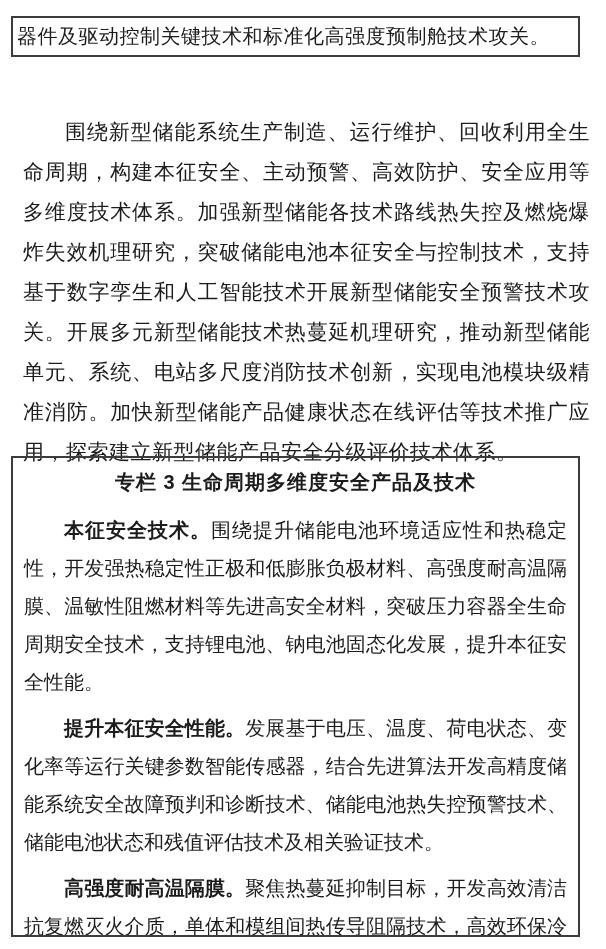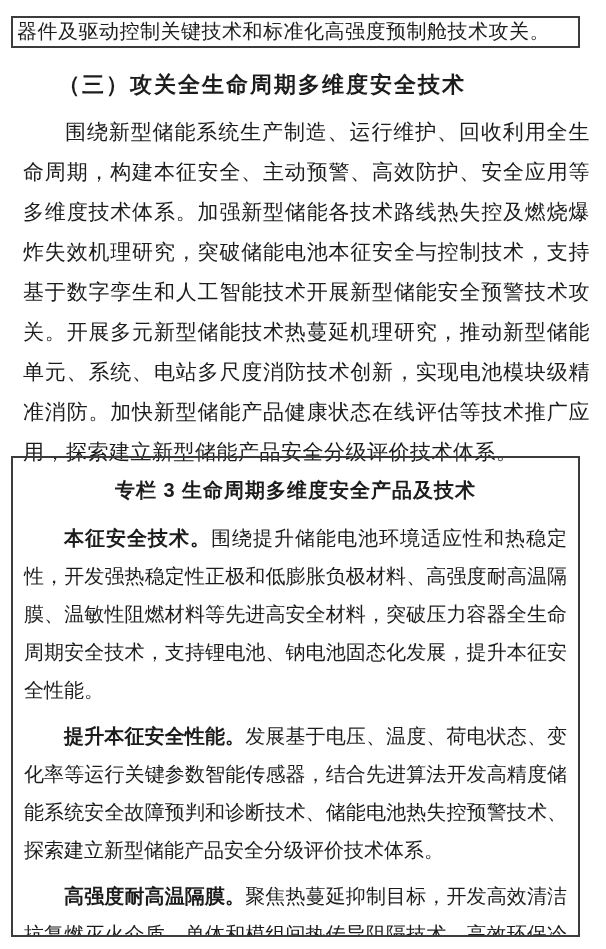--- a/index.html
+++ b/index.html
@@ -16,24 +16,25 @@
     font-family: "Liberation Serif", "DejaVu Serif", serif;
     overflow: hidden;
   }
 
   
   .top-box {
     position: absolute;
     left: 11px;
     top: 16px;
     width: 569px;
-    height: 32px;
+    height: 41px;
     box-sizing: border-box;
     border: 2px solid #3c3c3c;
     display: flex;
+    align-items: center;
     padding: 0 4px;
     font-size: 20px;
     letter-spacing: 0.5px;
     white-space: nowrap;
     overflow: hidden;
   }
 
   
   .section-heading {
     position: absolute;
@@ -62,21 +63,21 @@
 
   
   .column-box {
     position: absolute;
     left: 11px;
     top: 456px;
     width: 569px;
     height: 481px;
     box-sizing: border-box;
     border: 2px solid #3c3c3c;
-    padding: 12px 3px;
+    padding: 4px 3px;
     overflow: hidden;
   }
   .box-title {
     text-align: center;
     font-family: "Liberation Sans", "DejaVu Sans", sans-serif;
     font-weight: 700;
     font-size: 20px;
     line-height: 41px;
     letter-spacing: 1px;
     margin: 0;
@@ -96,33 +97,32 @@
 </style>
 </head>
 <body>
 
 <div class="page">
 
   <div class="top-box">
     <span>器件及驱动控制关键技术和标准化高强度预制舱技术攻关。</span>
   </div>
 
-  <div class="section-heading">（三）攻关全生命周期多维度安全技术</div>
 
   <p class="body-para">围绕新型储能系统生产制造、运行维护、回收利用全生命周期，构建本征安全、主动预警、高效防护、安全应用等多维度技术体系。加强新型储能各技术路线热失控及燃烧爆炸失效机理研究，突破储能电池本征安全与控制技术，支持基于数字孪生和人工智能技术开展新型储能安全预警技术攻关。开展多元新型储能技术热蔓延机理研究，推动新型储能单元、系统、电站多尺度消防技术创新，实现电池模块级精准消防。加快新型储能产品健康状态在线评估等技术推广应用，探索建立新型储能产品安全分级评价技术体系。</p>
 
   <div class="column-box">
     <p class="box-title">专栏 3  生命周期多维度安全产品及技术</p>
 
     <p class="box-para">
       <span class="lead">本征安全技术。</span><span>围绕提升储能电池环境适应性和热稳定性，开发强热稳定性正极和低膨胀负极材料、高强度耐高温隔膜、温敏性阻燃材料等先进高安全材料，突破压力容器全生命周期安全技术，支持锂电池、钠电池固态化发展，提升本征安全性能。</span>
     </p>
 
     <p class="box-para">
-      <span class="lead">提升本征安全性能。</span><span>发展基于电压、温度、荷电状态、变化率等运行关键参数智能传感器，结合先进算法开发高精度储能系统安全故障预判和诊断技术、储能电池热失控预警技术、探索建立新型储能产品安全分级评价技术体系。</span>
+      <span class="lead">提升本征安全性能。</span><span>发展基于电压、温度、荷电状态、变化率等运行关键参数智能传感器，结合先进算法开发高精度储能系统安全故障预判和诊断技术、储能电池热失控预警技术、储能电池状态和残值评估技术及相关验证技术。</span>
     </p>
 
     <p class="box-para">
       <span class="lead">高强度耐高温隔膜。</span><span>聚焦热蔓延抑制目标，开发高效清洁抗复燃灭火介质，单体和模组间热传导阻隔技术，高效环保冷却及灭火设备。</span>
     </p>
 
   </div>
 
 </div>
 

